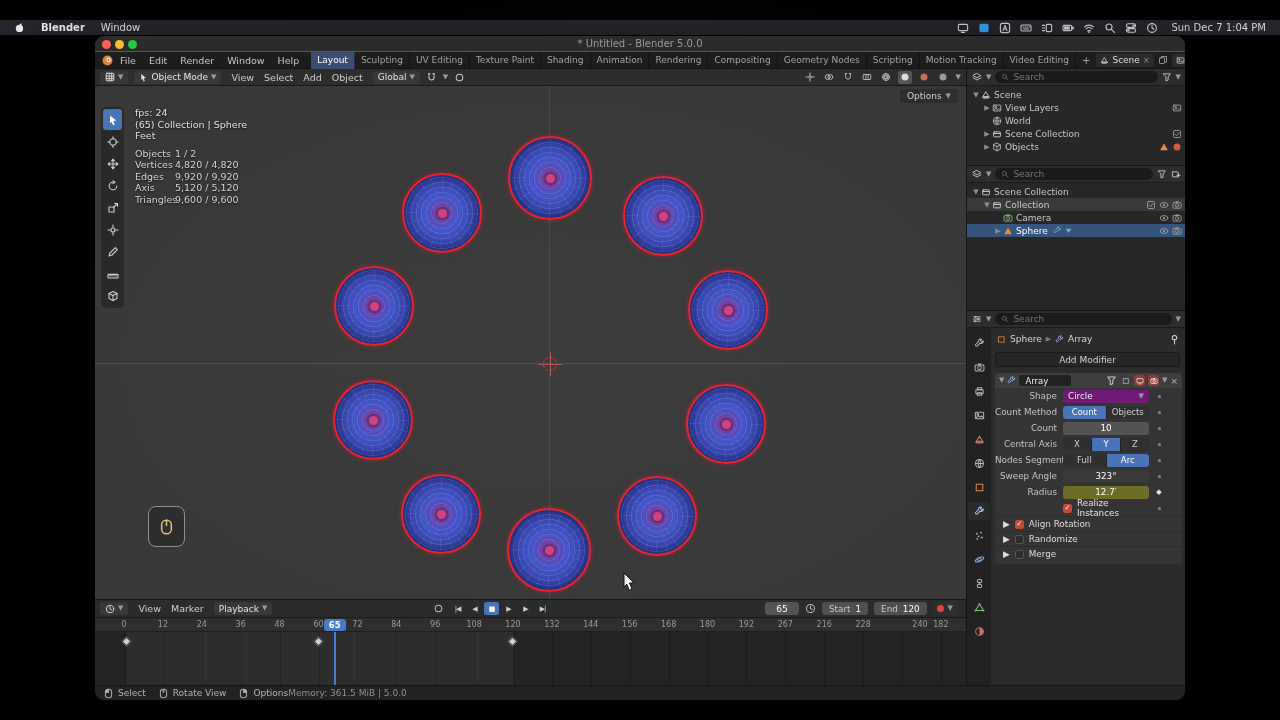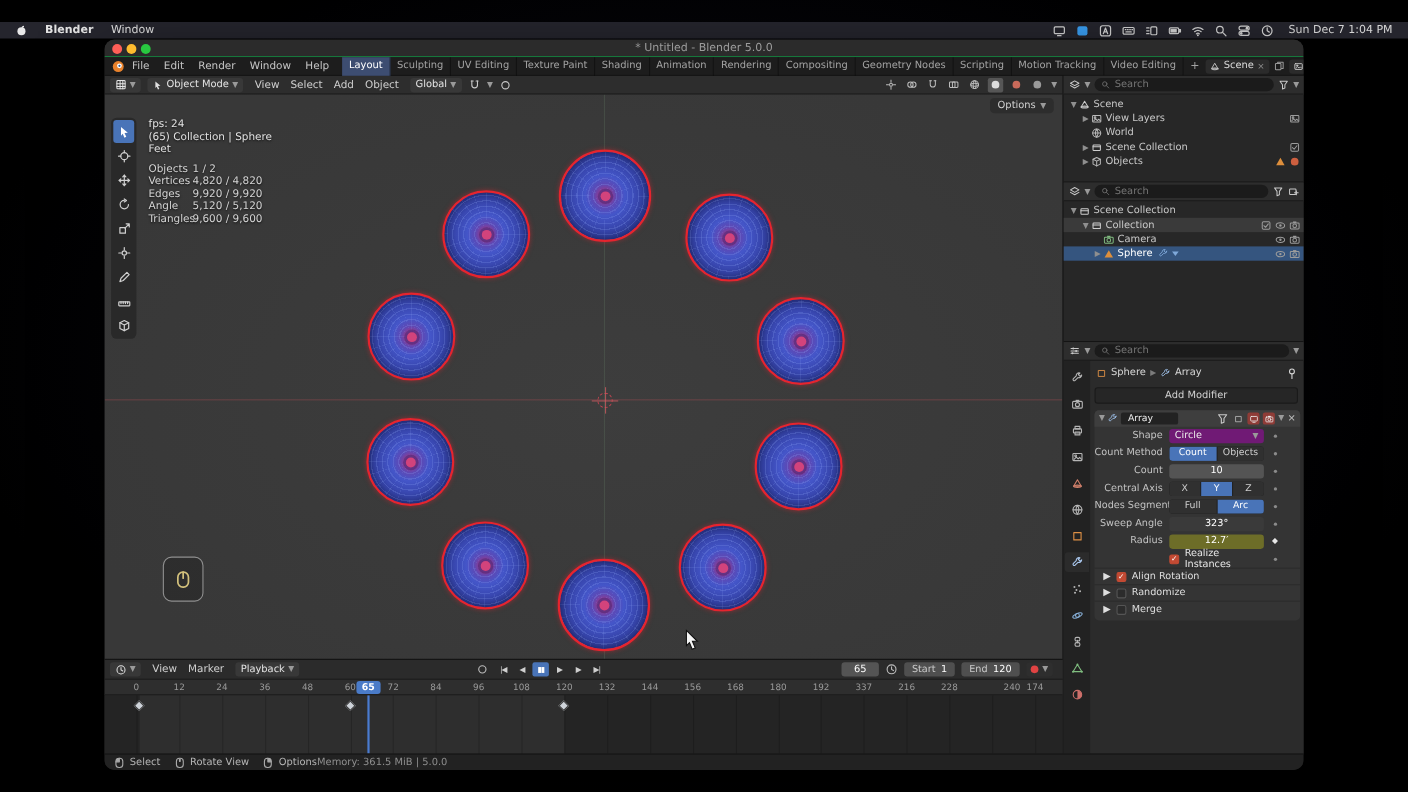--- a/index.html
+++ b/index.html
@@ -440,21 +440,21 @@
               </div>
               <div class="srow">
                 <span class="sl">Vertices</span>
                 <span class="sv">4,820 / 4,820</span>
               </div>
               <div class="srow">
                 <span class="sl">Edges</span>
                 <span class="sv">9,920 / 9,920</span>
               </div>
               <div class="srow">
-                <span class="sl">Angle</span>
+                <span class="sl">Axis</span>
                 <span class="sv">5,120 / 5,120</span>
               </div>
               <div class="srow">
                 <span class="sl">Triangles</span>
                 <span class="sv">9,600 / 9,600</span>
               </div>
             </div>
         </div>
 
         <div id="vp-toolbar">
@@ -1177,25 +1177,25 @@
           <span class="tick" style="left: 301.303px;">84</span>
           <span class="tick" style="left: 340.203px;">96</span>
           <span class="tick" style="left: 379.104px;">108</span>
           <span class="tick" style="left: 418.004px;">120</span>
           <span class="tick" style="left: 456.904px;">132</span>
           <span class="tick" style="left: 495.805px;">144</span>
           <span class="tick" style="left: 534.705px;">156</span>
           <span class="tick" style="left: 573.606px;">168</span>
           <span class="tick" style="left: 612.506px;">180</span>
           <span class="tick" style="left: 651.406px;">192</span>
-          <span class="tick" style="left: 690.307px;">337</span>
+          <span class="tick" style="left: 690.307px;">267</span>
           <span class="tick" style="left: 729.207px;">216</span>
           <span class="tick" style="left: 768.108px;">228</span>
           <span class="tick" style="left: 825px;">240</span>
-          <span class="tick" style="left: 845.908px;">174</span>
+          <span class="tick" style="left: 845.908px;">182</span>
           <div id="playchip" style="left: 239.71px;">65</div>
         </div>
       <div id="tl-tracks">
         <div class="inrange"></div>
       <div class="gline" style="left: 29px;"></div>
           <div class="gline" style="left: 67.9004px;"></div>
           <div class="gline" style="left: 106.801px;"></div>
           <div class="gline" style="left: 145.701px;"></div>
           <div class="gline" style="left: 184.602px;"></div>
           <div class="gline" style="left: 223.502px;"></div>

